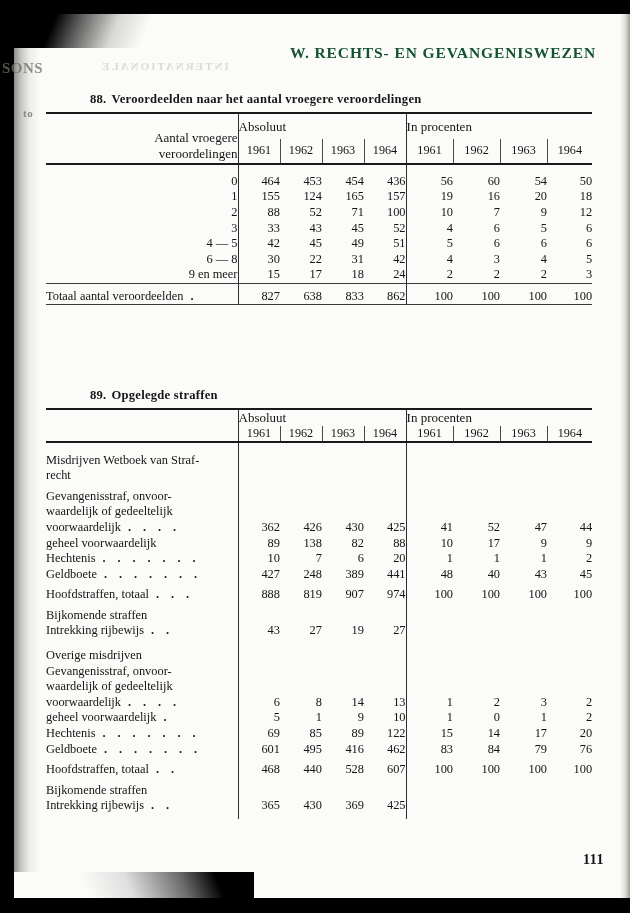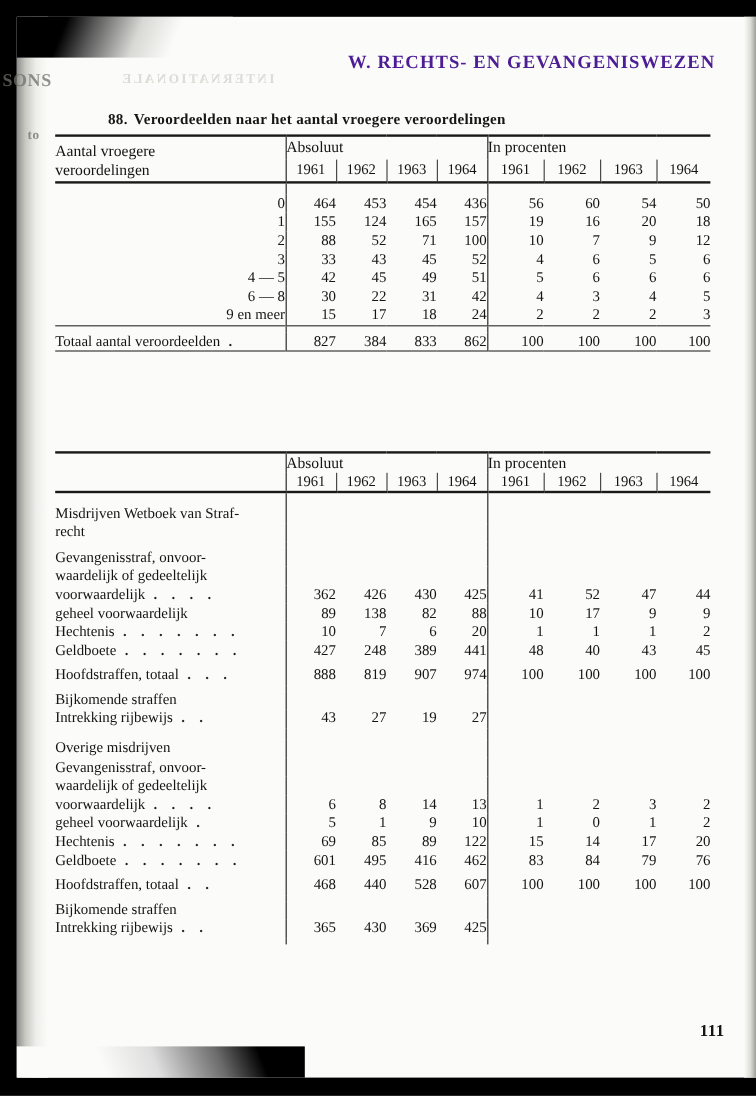--- a/index.html
+++ b/index.html
@@ -81,21 +81,21 @@
     left: 22px;
     top: 30px;
     width: 562px;
   }
 
   #running-head {
     text-align: right;
     font-size: 15.5px;
     font-weight: bold;
     letter-spacing: 0.9px;
-    color: #4c1d95;
+    color: #14532d;
     padding-right: 2px;
     margin-bottom: 30px;
   }
 
   .table-block { margin-bottom: 10px; }
 
   .table-caption {
     font-size: 12.6px;
     font-weight: bold;
     color: #161616;
@@ -122,21 +122,21 @@
 
   
   .rule-top td { border-top: 2.4px solid #1a1a1a; }
   .rule-thin td { border-top: 1px solid #3a3a3a; }
 
   .grp-head td {
     text-align: left;
     font-size: 13px;
     padding: 5px 0 4px 0;
   }
-  .grp-head .stub { text-align: left; line-height: 1.25; padding-top: 4px;}
+  .grp-head .stub { text-align: right; line-height: 1.25; padding-top: 16px;}
   .yr-head td {
     text-align: center;
     font-size: 12.2px;
     padding: 3px 0 3px 0;
     font-family: Liberation Serif, serif;
   }
 
   .vline { border-left: 1px solid #4a4a4a; }
   .vline-strong { border-left: 1.4px solid #2b2b2b; }
 
@@ -329,21 +329,21 @@
               <td></td>
             <td class="vline-strong"></td>
               <td></td>
               <td></td>
               <td></td>
           </tr>
 
           <tr class="row-h total-row">
             <td class="stub-cell"><span>Totaal aantal veroordeelden</span><span class="lead">.</span></td>
             <td class="num vline-strong">827</td>
-            <td class="num">384</td>
+            <td class="num">638</td>
             <td class="num">833</td>
             <td class="num">862</td>
             <td class="num vline-strong">100</td>
             <td class="num">100</td>
             <td class="num">100</td>
             <td class="num">100</td>
           </tr>
           <tr class="spacer-sm rule-thin">
             <td></td>
               <td></td>
@@ -353,20 +353,23 @@
               <td></td>
               <td></td>
               <td></td>
               <td></td>
           </tr>
         </tbody>
       </table>
     </div>
 
     <div class="table-block" style="margin-top:78px;">
+      <div class="table-caption">
+        <span class="num">89.</span><span>Opgelegde straffen</span>
+      </div>
 
       <table class="stat">
         <colgroup>
           <col style="width:192px">
           <col style="width:42px">
             <col style="width:42px">
             <col style="width:42px">
             <col style="width:42px">
           <col style="width:47px">
             <col style="width:47px">

